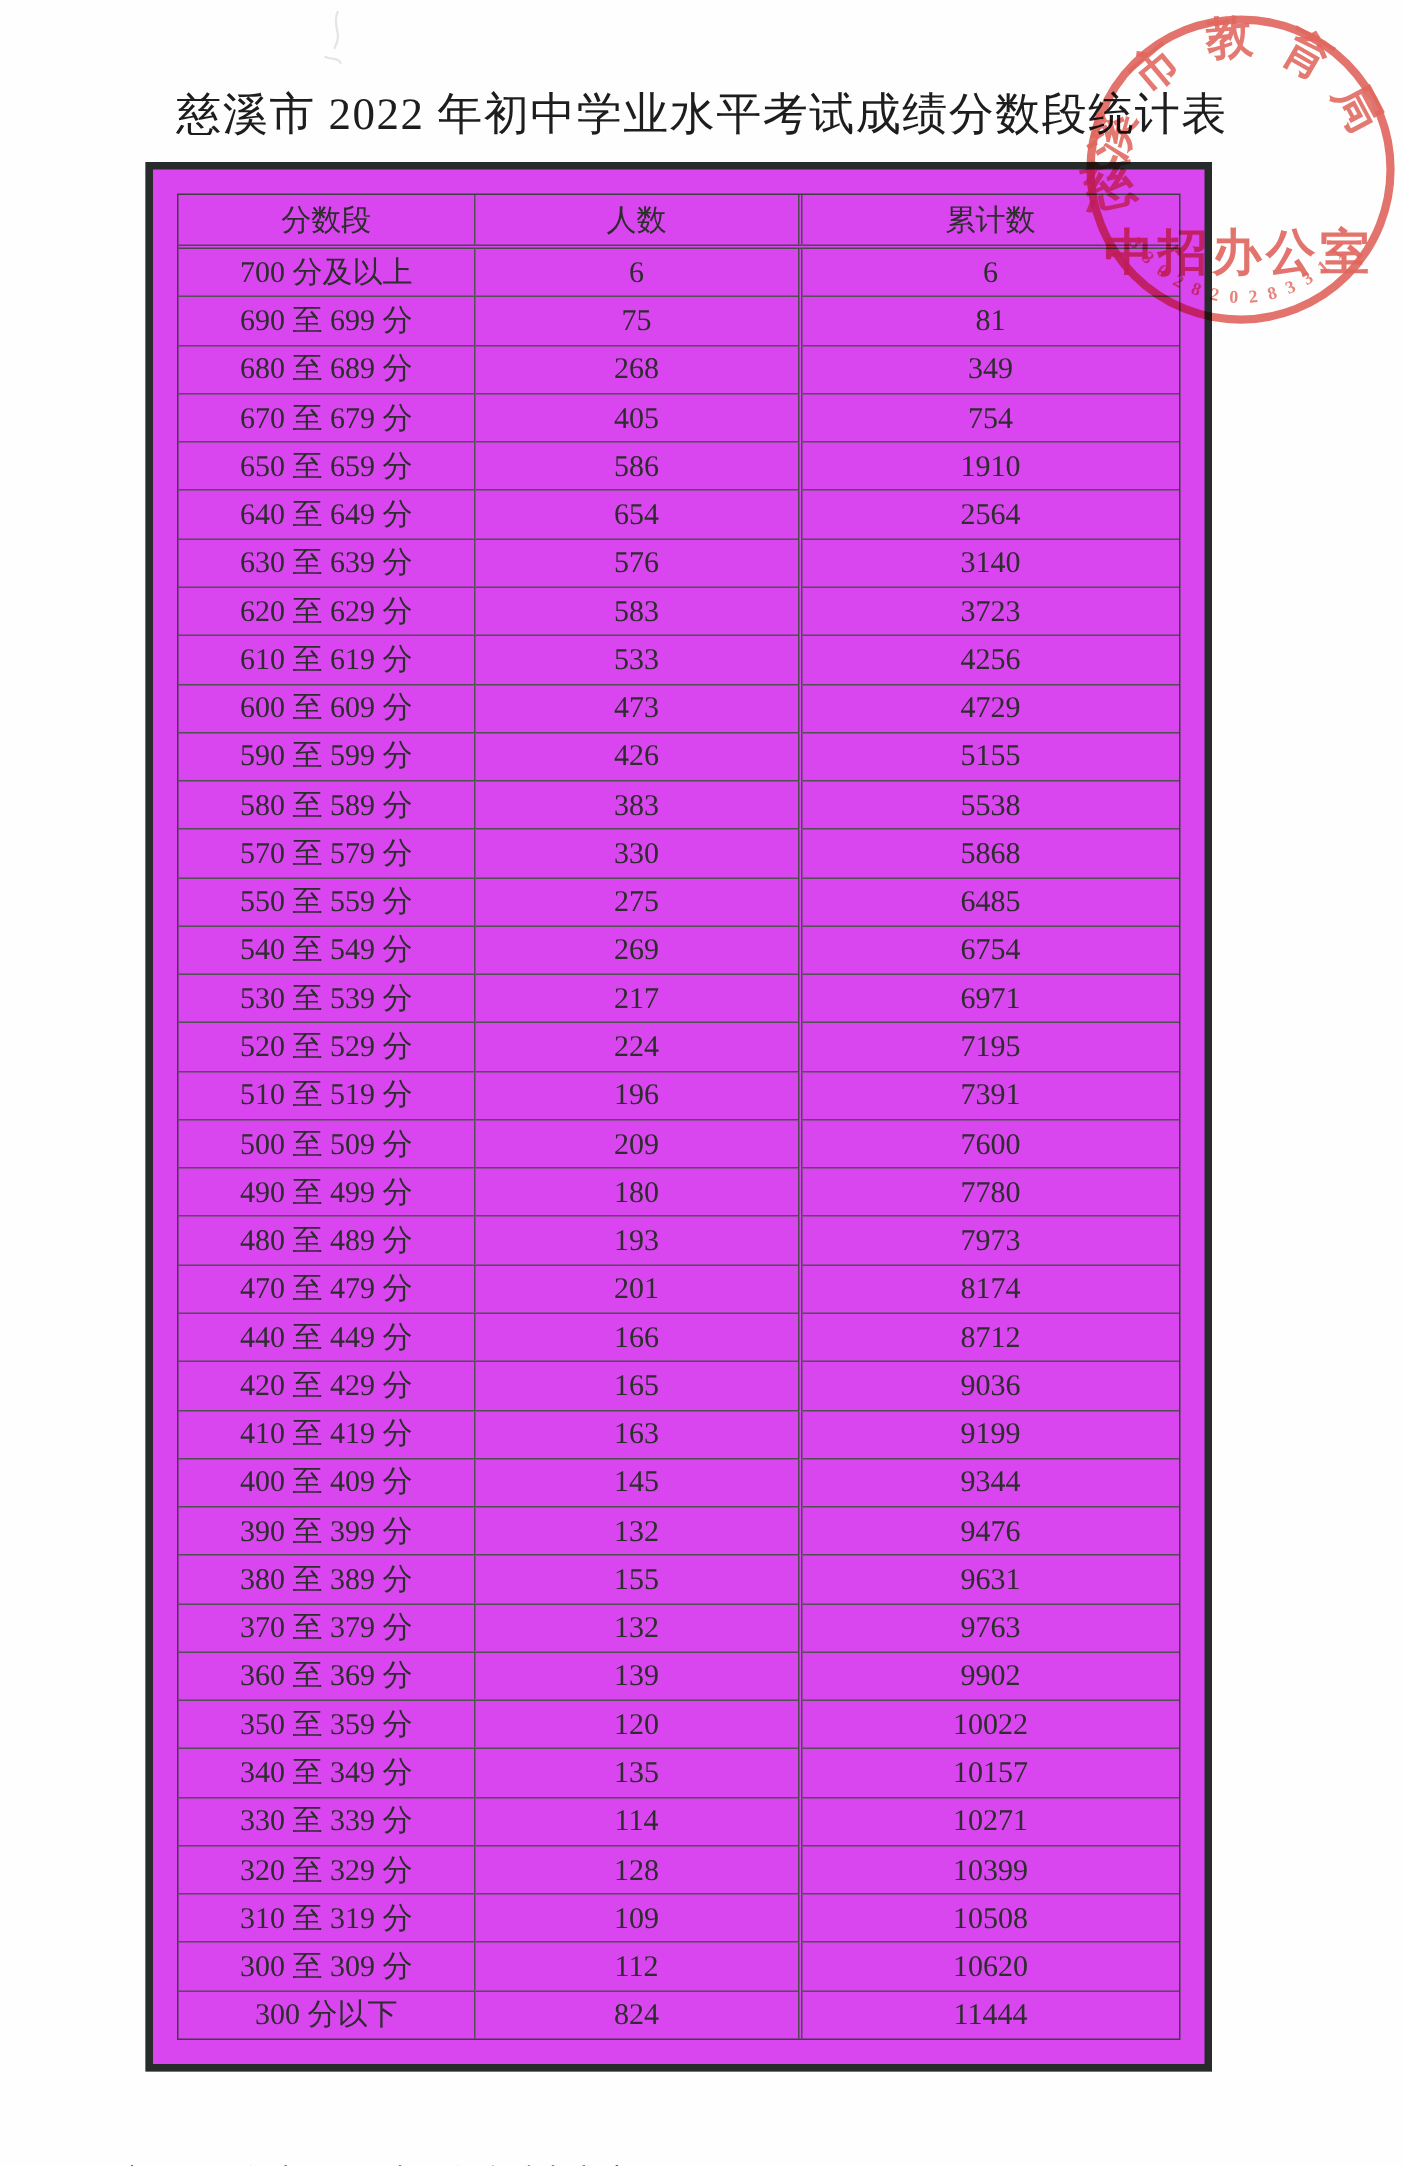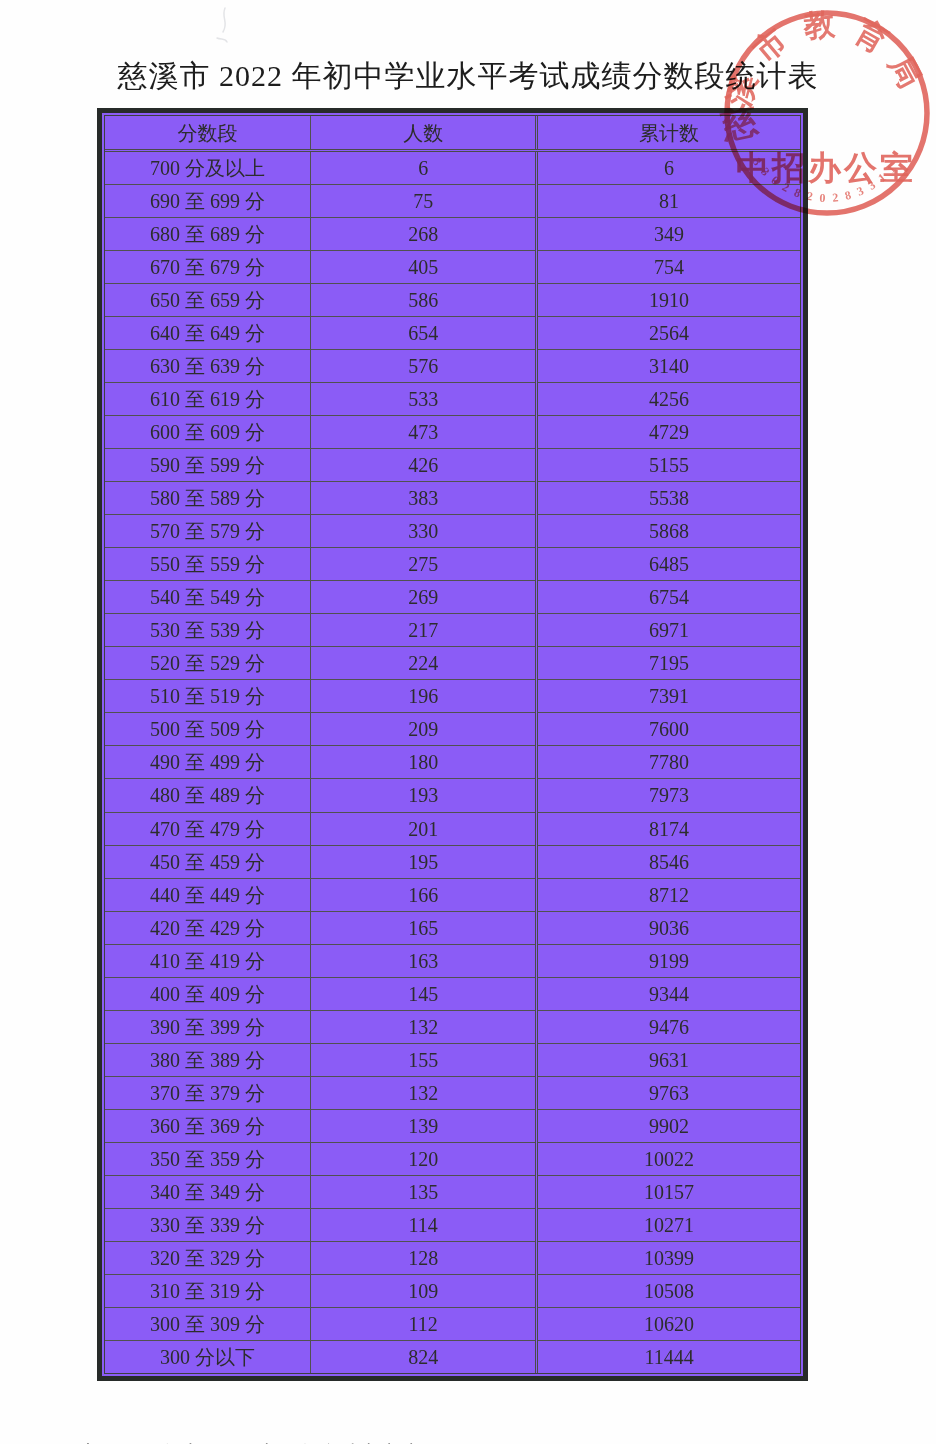--- a/index.html
+++ b/index.html
@@ -11,22 +11,22 @@
   .page { position:absolute; inset:0; background:#fefefe; }
 
   .doc-title {
     position:absolute; top:56px; left:0; width:936px;
     text-align:center; font-size:30px; font-weight:normal;
     color:#1d1d1d; letter-spacing:1px; white-space:nowrap;
   }
 
   .table-outer {
     position:absolute; left:97px; top:108px; width:711px; height:1273px;
-    border:5px solid #272b29; padding:2px; box-sizing:border-box;
-    background:#8b5cf6;
+    border:5px solid #272b29; padding:16px; box-sizing:border-box;
+    background:#d946ef;
   }
   .table-inner {
     width:100%; height:100%; box-sizing:border-box;
     border:1px solid #3c403e;
   }
   table { width:100%; height:100%; border-collapse:collapse; table-layout:fixed; }
   th, td {
     text-align:center; vertical-align:middle; padding:0;
     color:#2d2d2d; font-size:20px; line-height:1.1;
     overflow:hidden; white-space:nowrap;
@@ -105,20 +105,25 @@
               <td>640 至 649 分</td>
               <td class="colB">654</td>
               <td class="colC">2564</td>
             </tr>
             <tr>
               <td>630 至 639 分</td>
               <td class="colB">576</td>
               <td class="colC">3140</td>
             </tr>
             <tr>
+              <td>620 至 629 分</td>
+              <td class="colB">583</td>
+              <td class="colC">3723</td>
+            </tr>
+            <tr>
               <td>610 至 619 分</td>
               <td class="colB">533</td>
               <td class="colC">4256</td>
             </tr>
             <tr>
               <td>600 至 609 分</td>
               <td class="colB">473</td>
               <td class="colC">4729</td>
             </tr>
             <tr>
@@ -173,25 +178,20 @@
             </tr>
             <tr>
               <td>480 至 489 分</td>
               <td class="colB">193</td>
               <td class="colC">7973</td>
             </tr>
             <tr>
               <td>470 至 479 分</td>
               <td class="colB">201</td>
               <td class="colC">8174</td>
-            </tr>
-            <tr>
-              <td>450 至 459 分</td>
-              <td class="colB">195</td>
-              <td class="colC">8546</td>
             </tr>
             <tr>
               <td>440 至 449 分</td>
               <td class="colB">166</td>
               <td class="colC">8712</td>
             </tr>
             <tr>
               <td>420 至 429 分</td>
               <td class="colB">165</td>
               <td class="colC">9036</td>

